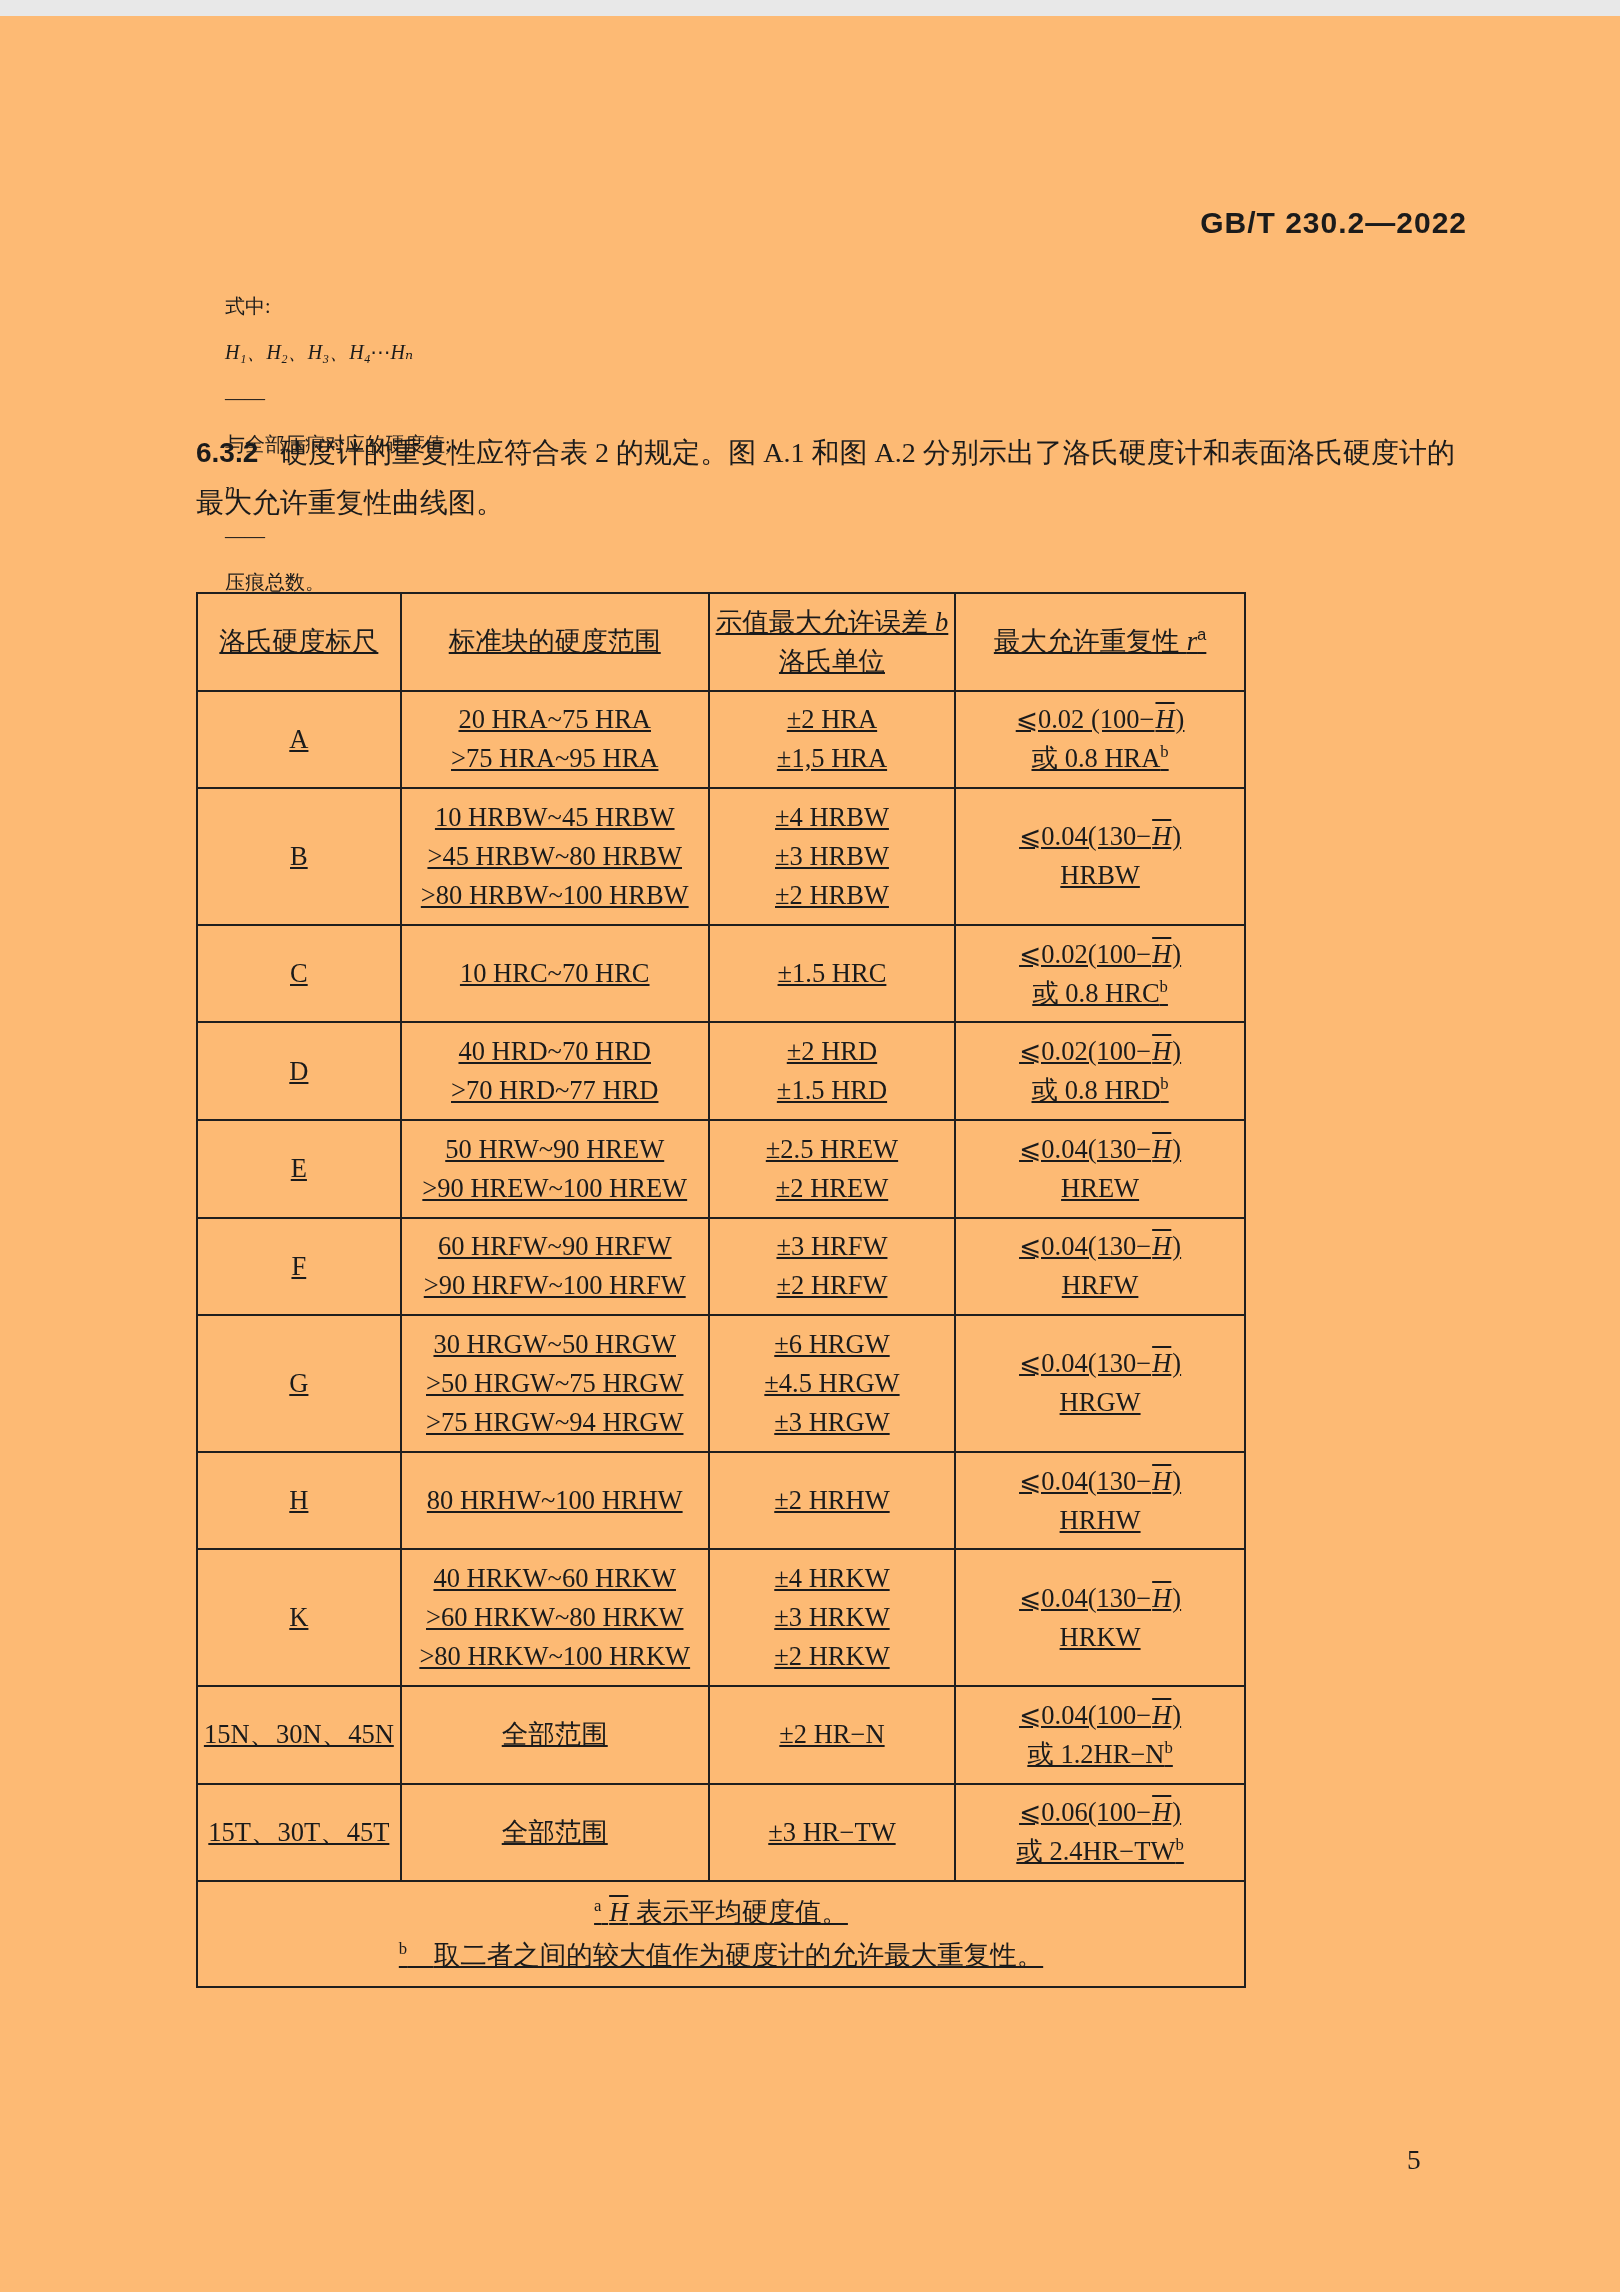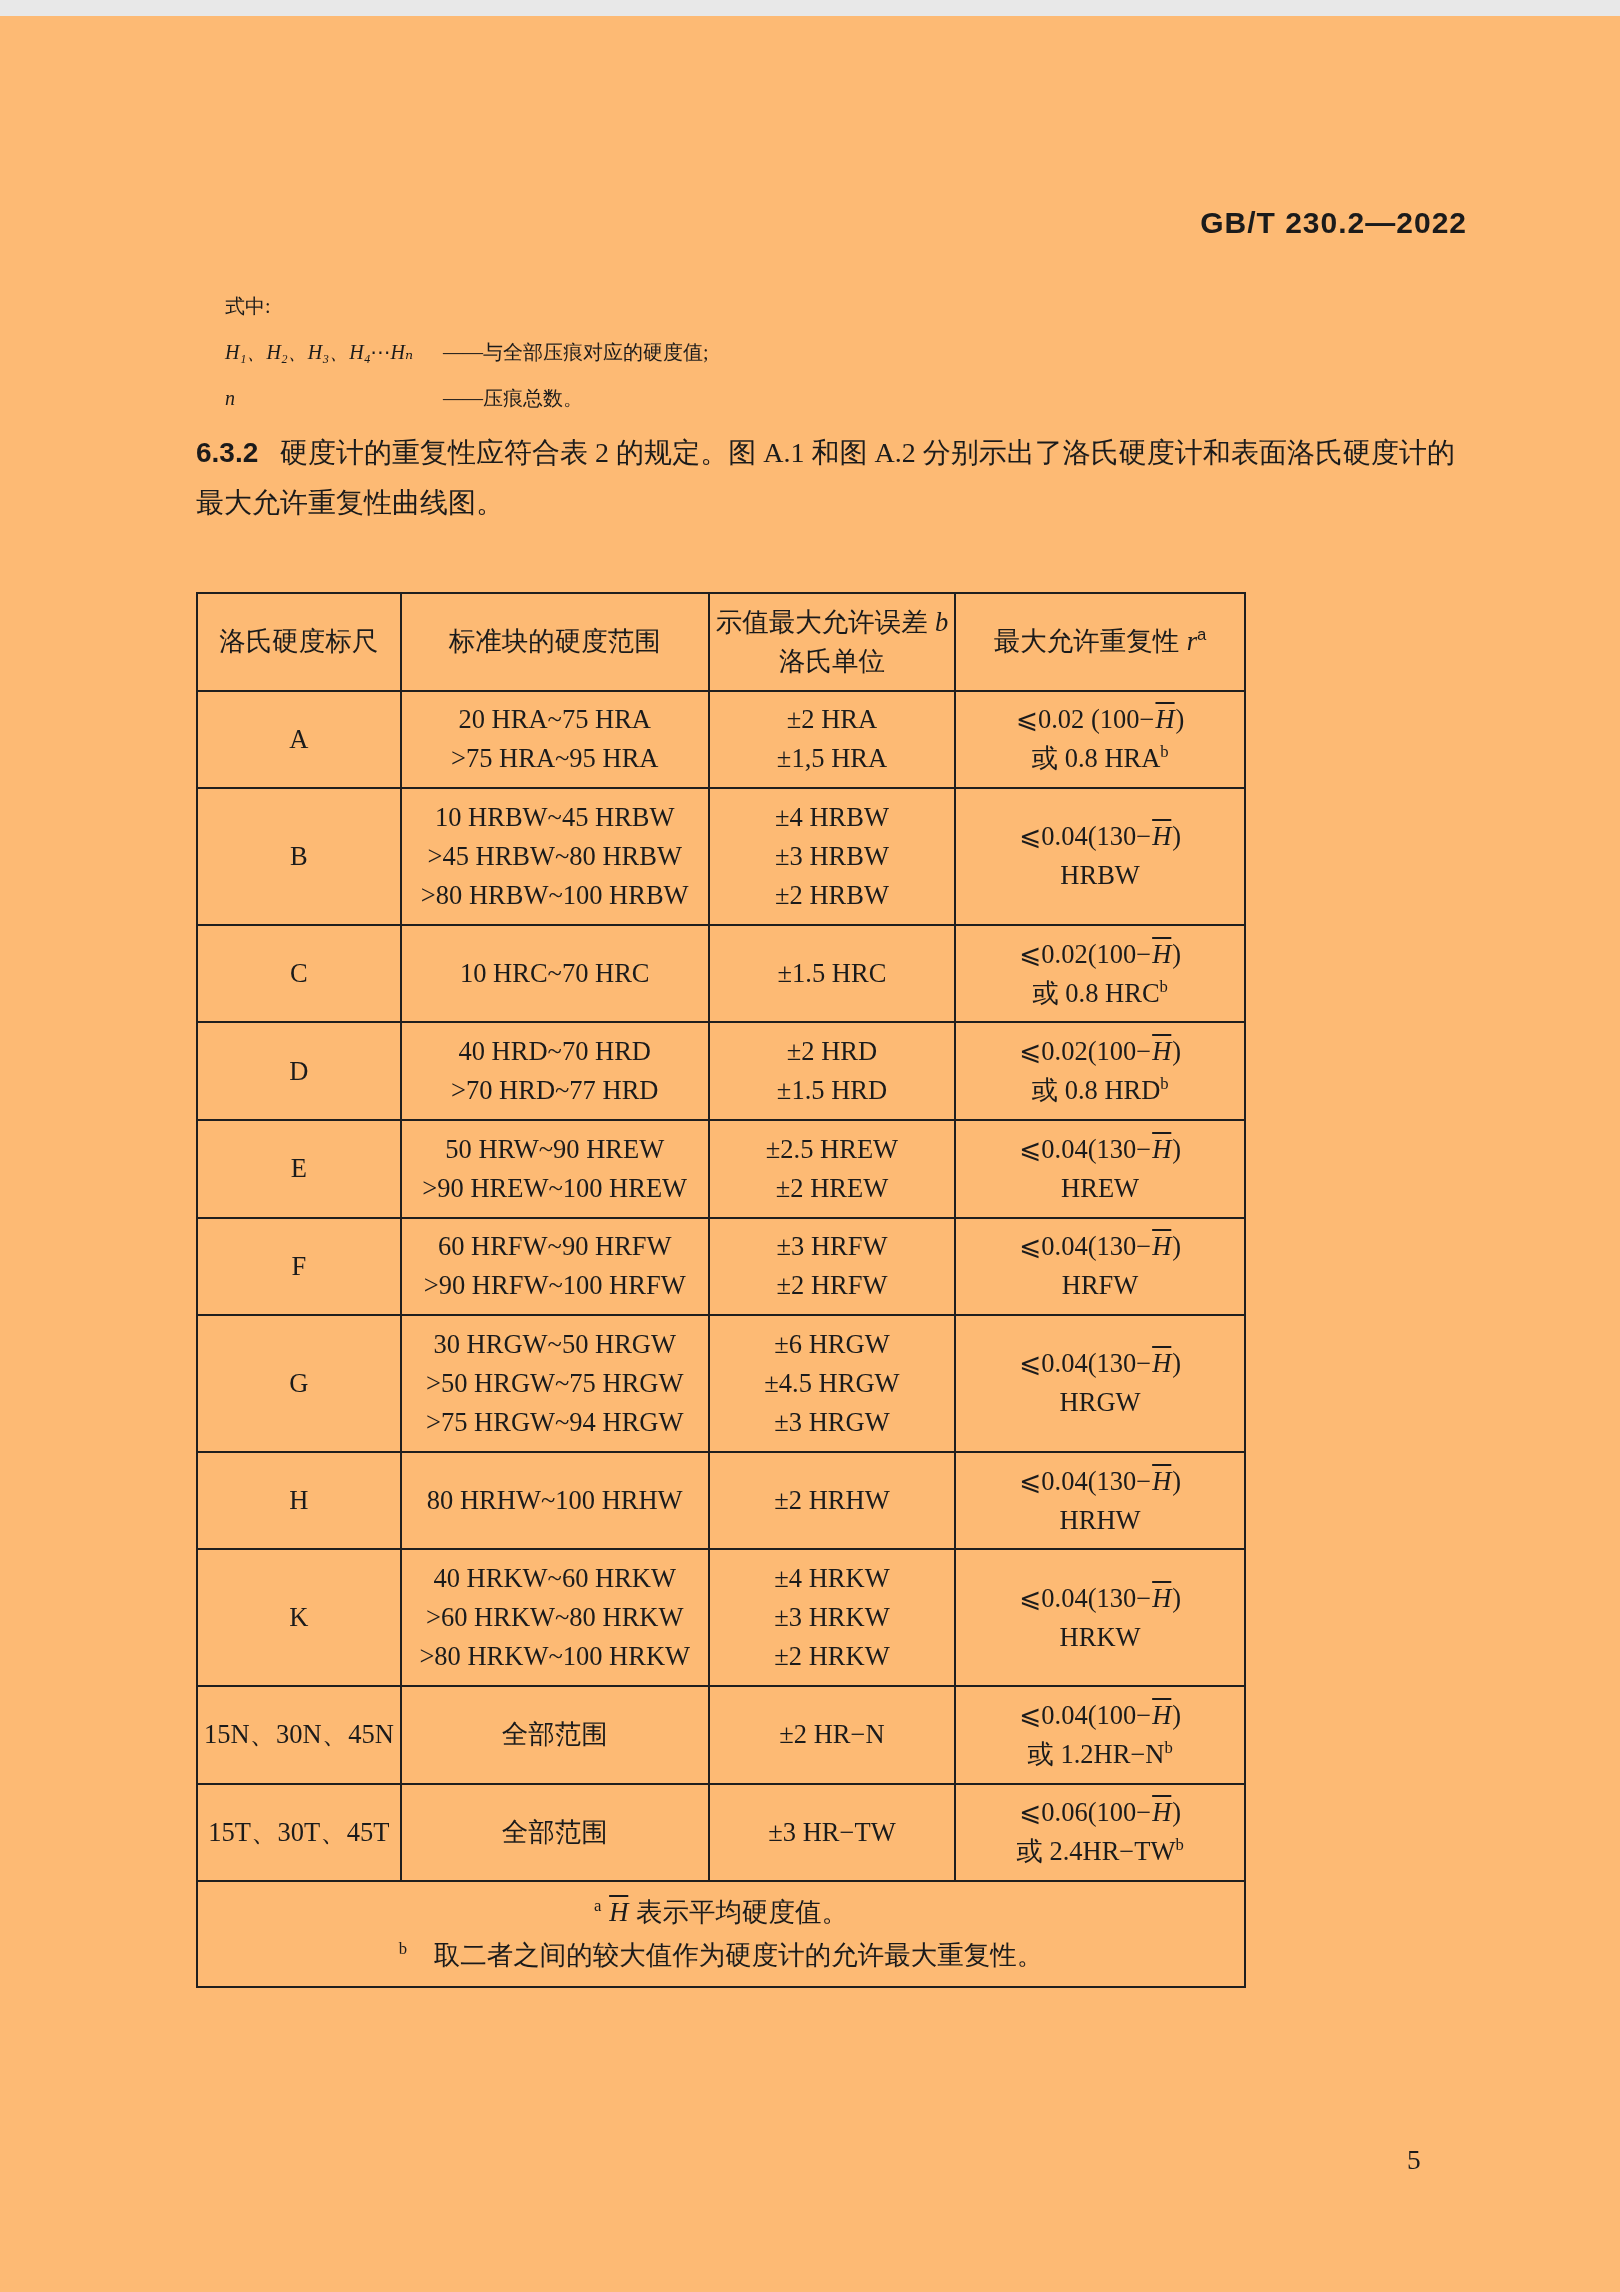--- a/index.html
+++ b/index.html
@@ -19,21 +19,21 @@
   .doc-header {
     position:absolute; top:190px; right:153px;
     font-family:"Liberation Sans","DejaVu Sans",sans-serif;
     font-weight:bold; font-size:30px; letter-spacing:1px;
   }
   
   .formula-block {
     position:absolute; left:225px; top:267px;
     font-size:20px; line-height:46px;
   }
-  .def-row { display:flex; }
+  .def-row { display:flex;flex-direction:column; }
   .def-term {
     width:218px; font-style:italic;
     font-family:"Liberation Serif","DejaVu Serif","DejaVu Sans",serif;
   }
   .def-desc { font-style:normal; }
   
   .para-632 {
     position:absolute; left:196px; top:412px; width:1259px;
     font-size:28px; line-height:50px; text-align:justify;
   }
@@ -47,20 +47,21 @@
     text-align:center;
     font-family:"Liberation Sans","DejaVu Sans",sans-serif;
     font-weight:bold; font-size:28px;
   }
   
   table.main-table {
     position:absolute; left:196px; top:576px; width:1050px;
     border-collapse:collapse;
     border:2.9px solid #1f1f1f;
     font-size:26.5px;
+    text-decoration:underline;
   }
   table.main-table td, table.main-table th {
     border-left:2px solid #1f1f1f;
     border-right:2px solid #1f1f1f;
     border-top:2.9px solid #1f1f1f;
     border-bottom:2.9px solid #1f1f1f;
     text-align:center; vertical-align:middle;
     padding:8.8px 5.9px;
     font-weight:normal;
   }

